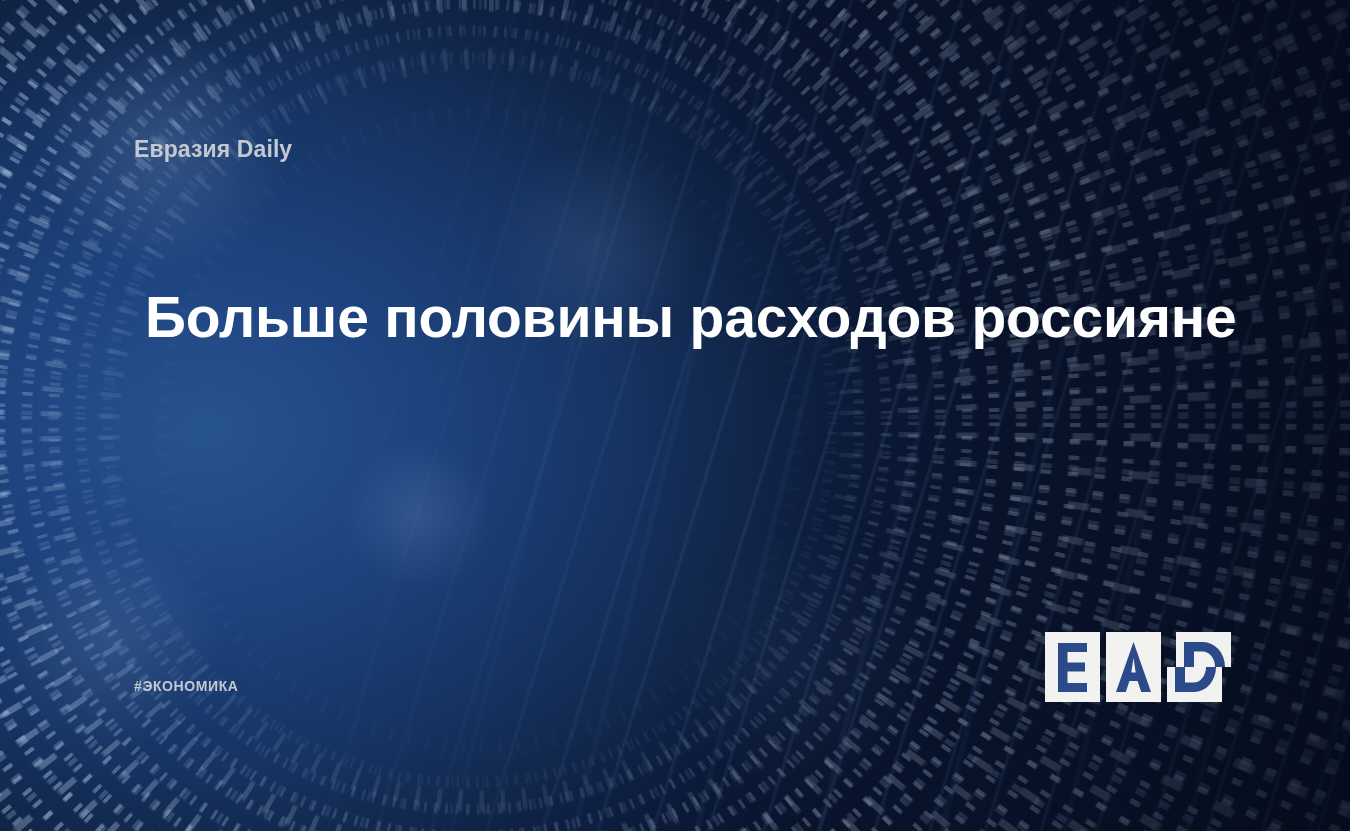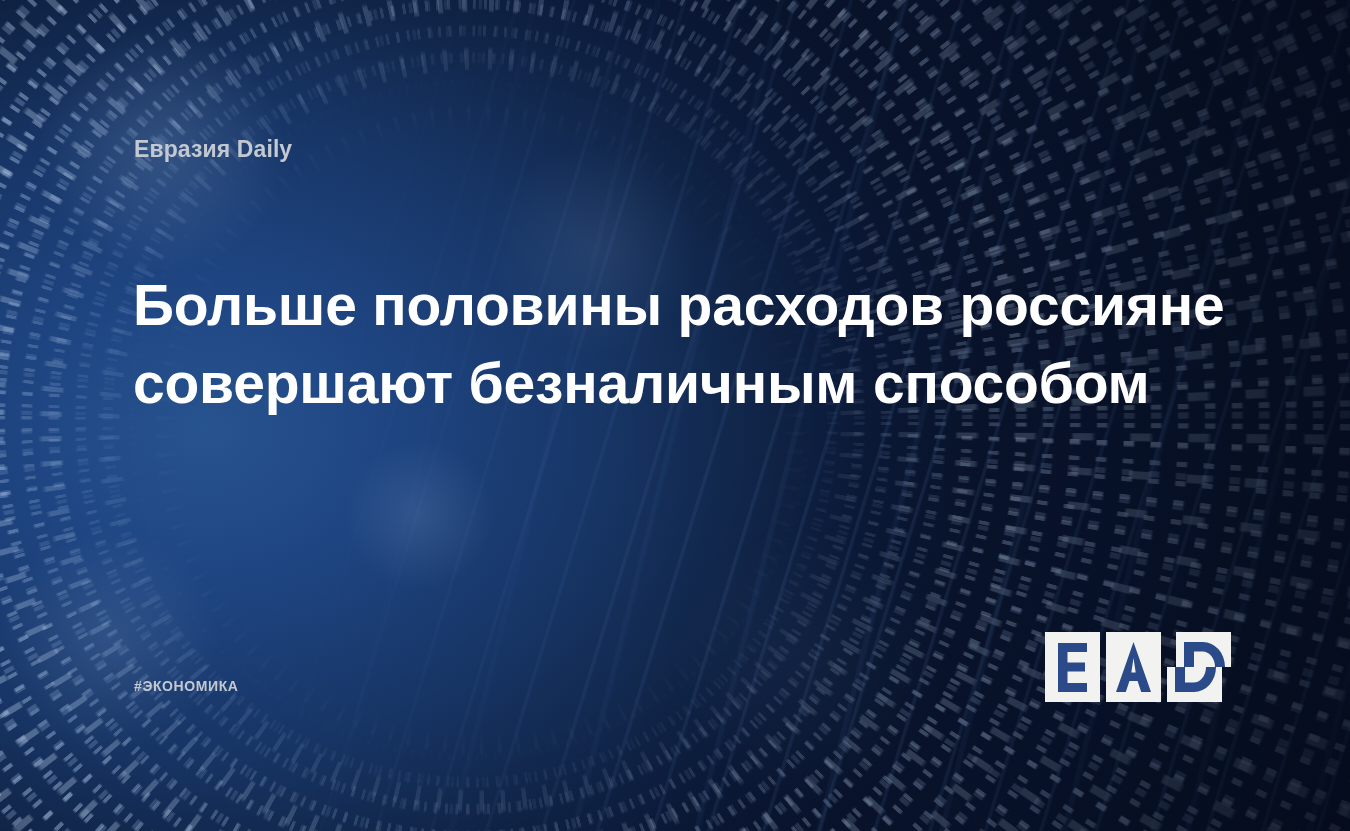--- a/index.html
+++ b/index.html
@@ -159,21 +159,21 @@
     letter-spacing: 0.1px;
     white-space: nowrap;
     text-align: center;
   }
 
   .headline {
     position: absolute;
     left: 133px;
     top: 266px;
     width: 1070px;
-    margin: 0;
+    margin: 12px;
     font-size: 57px;
     font-weight: 700;
     line-height: 78px;
     color: #ffffff;
     letter-spacing: -0.2px;
   }
   .headline .hl-line { display: block; white-space: nowrap; }
 
   .tag {
     position: absolute;
@@ -232,21 +232,20 @@
     <div class="trails t2"></div>
   </div>
   <div class="bg-layer streaks"></div>
   <div class="bg-layer speckle"></div>
   <div class="bg-layer bg-vignette"></div>
 
   <div class="brand">Евразия Daily</div>
 
   <h1 class="headline">
     <span class="hl-line">Больше половины расходов россияне</span>
-    <span class="hl-line">совершают безналичным способом</span>
   </h1>
 
   <div class="tag">#ЭКОНОМИКА</div>
 
   <div class="logo">
 
     <div class="logo-tile">
       <svg width="55" height="70" viewBox="0 0 55 70" aria-hidden="true">
         <path fill="#2b4a8a" d="M13 11 h29 v9 H22.5 v10.5 H40 v9 H22.5 V51 H42 v9 H13 Z"></path>
       </svg>

